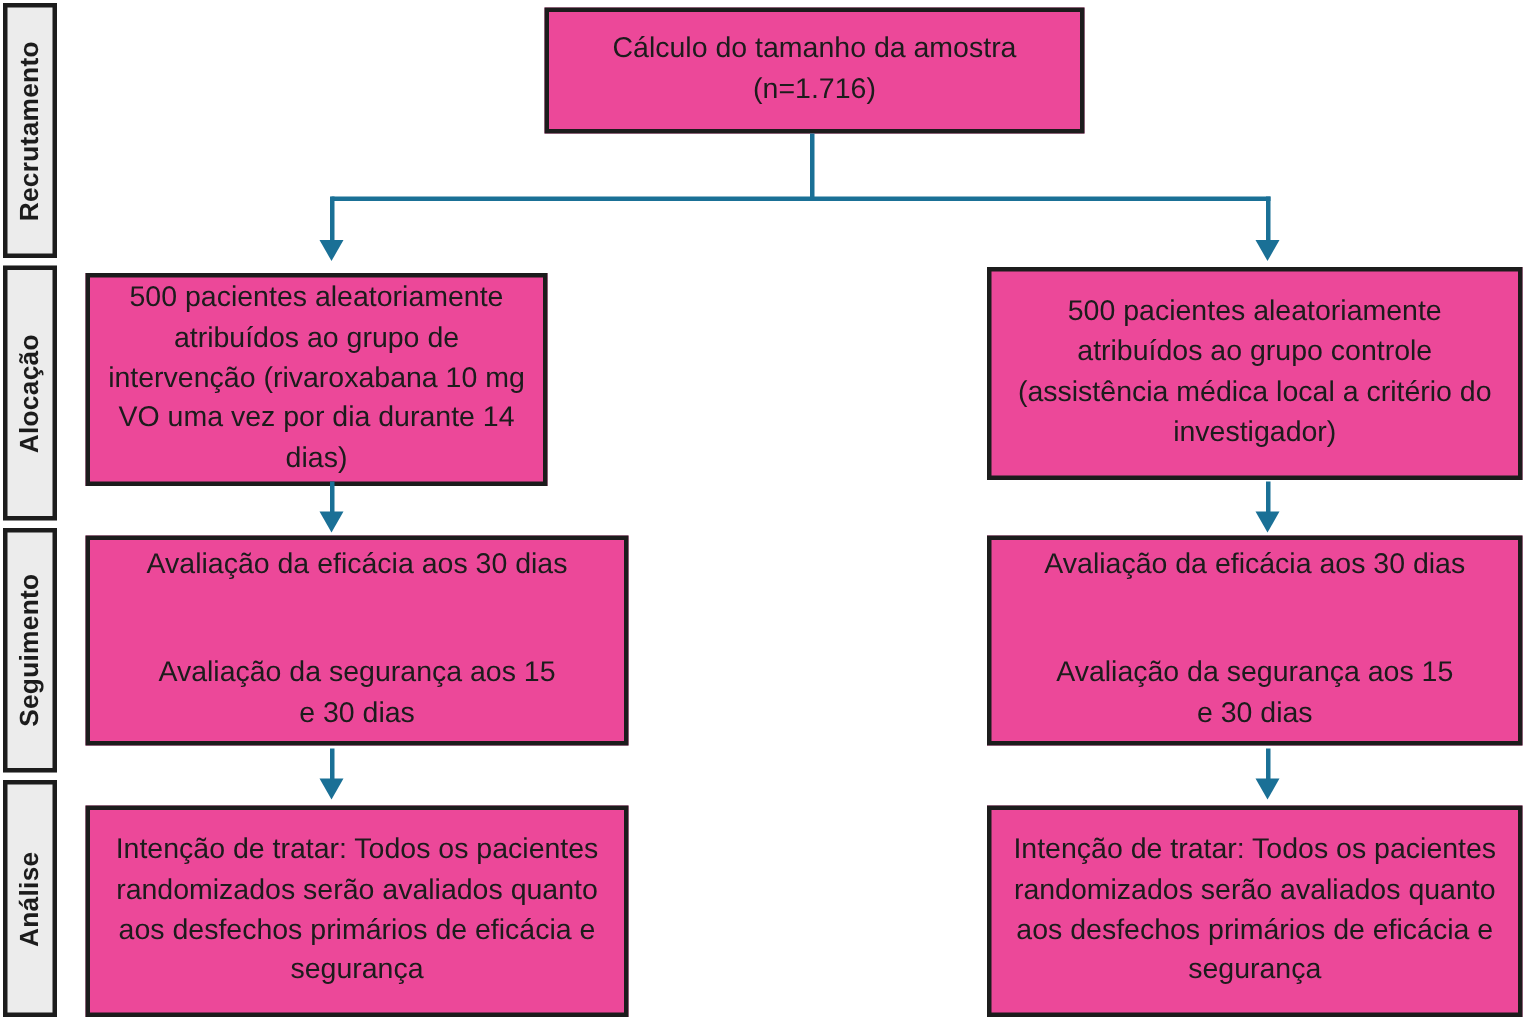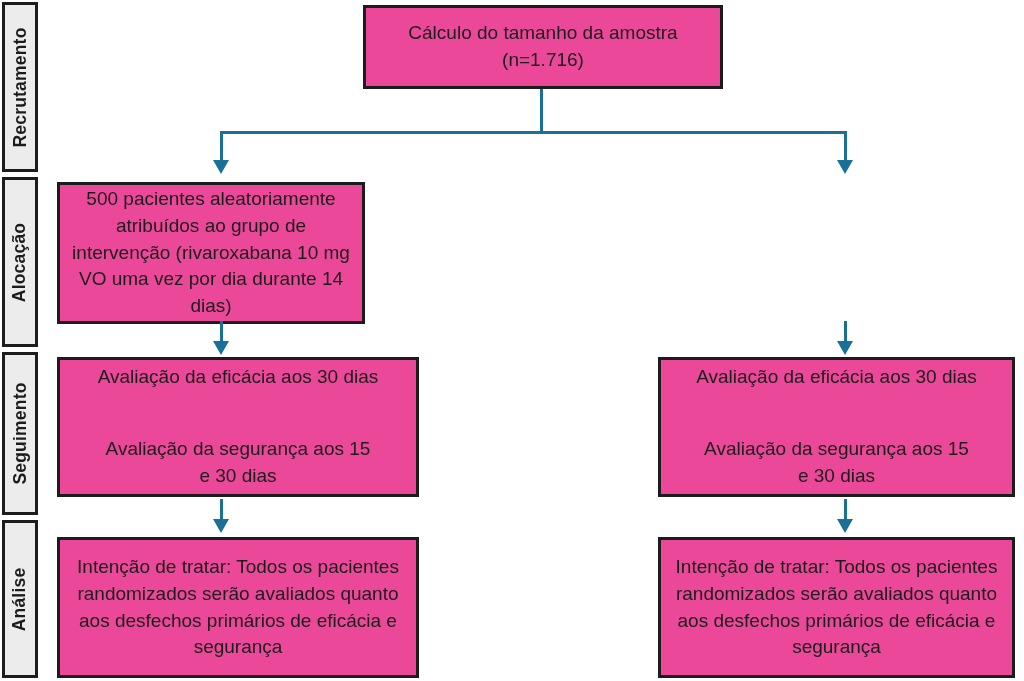--- a/index.html
+++ b/index.html
@@ -84,20 +84,23 @@
   <div class="shaft" style="left:540px;top:89px;height:43px"></div>
   <div class="hbar" style="left:221px;top:131px;width:626px"></div>
   <div class="shaft" style="left:220px;top:131px;height:31px"></div>
   <div class="head" style="left:213px;top:160px"></div>
   <div class="shaft" style="left:844px;top:131px;height:31px"></div>
   <div class="head" style="left:837px;top:160px"></div>
 
   <div class="box" style="left:57px;top:182px;width:308px;height:142px">
     <div class="para">500 pacientes aleatoriamente atribuídos ao grupo de intervenção (rivaroxabana 10 mg VO uma vez por dia durante 14 dias)</div>
   </div>
+  <div class="box" style="left:658px;top:178px;width:357px;height:142px">
+    <div class="para">500 pacientes aleatoriamente atribuídos ao grupo controle (assistência médica local a critério do investigador)</div>
+  </div>
 
   <div class="shaft" style="left:220px;top:321px;height:22px"></div>
   <div class="head" style="left:213px;top:341px"></div>
   <div class="shaft" style="left:844px;top:321px;height:22px"></div>
   <div class="head" style="left:837px;top:341px"></div>
 
   <div class="box" style="left:57px;top:357px;width:362px;height:140px">
     <div class="para">Avaliação da eficácia aos 30 dias</div>
     <div class="gap"></div>
     <div class="para narrow">Avaliação da segurança aos 15 e 30 dias</div>

